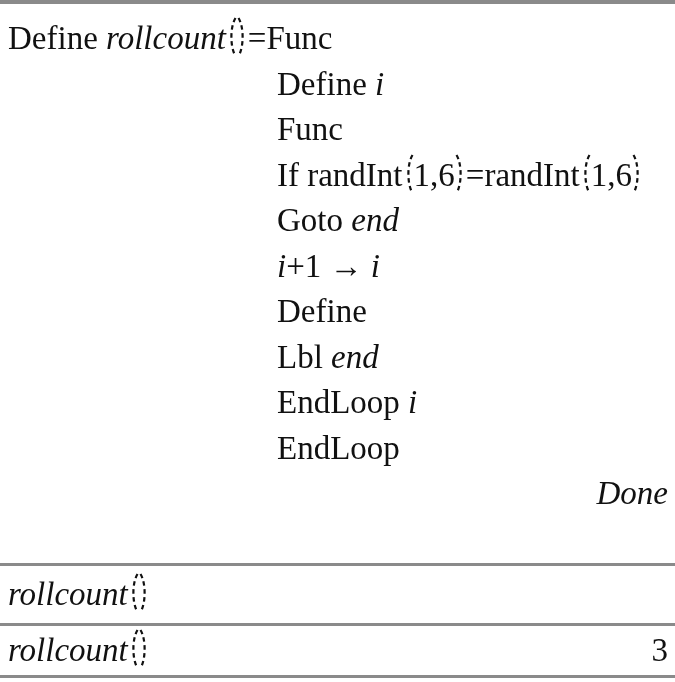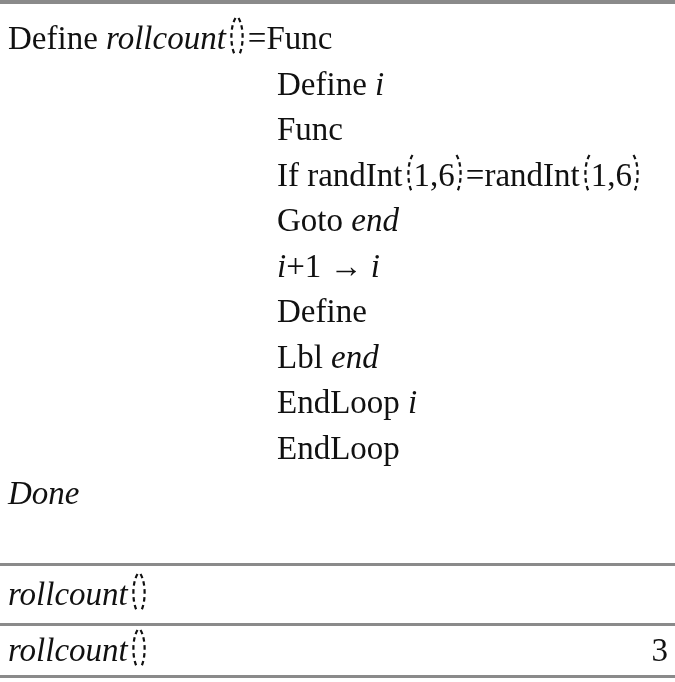--- a/index.html
+++ b/index.html
@@ -17,21 +17,21 @@
     border-top:4px solid var(--divider);
     font-family:"Liberation Serif","DejaVu Serif",serif;
     font-size:33px;
     overflow:hidden;
   }
   .entry-def{height:559px;padding:12px 7px 0 8px;overflow:hidden;}
   .line{height:45.5px;line-height:45.5px;white-space:nowrap;}
   .indent{margin-left:269px;}
   .seg{white-space:pre;}
   .it{font-style:italic;}
-  .done-line{text-align:left;margin-left:0;}
+  .done-line{text-align:right;margin-left:0;}
   .divider{height:3px;background:var(--divider);}
   .row{
     display:flex;justify-content:space-between;
     padding:0 7px 0 8px;white-space:nowrap;overflow:hidden;
   }
   .row-1{height:57px;line-height:57px;}
   .row-2{height:49px;line-height:49px;}
   .tparen{display:inline-block;vertical-align:-9px;}
   .tparen *{stroke:currentColor;}
   .defs-holder{position:absolute;width:0;height:0;overflow:hidden;}

